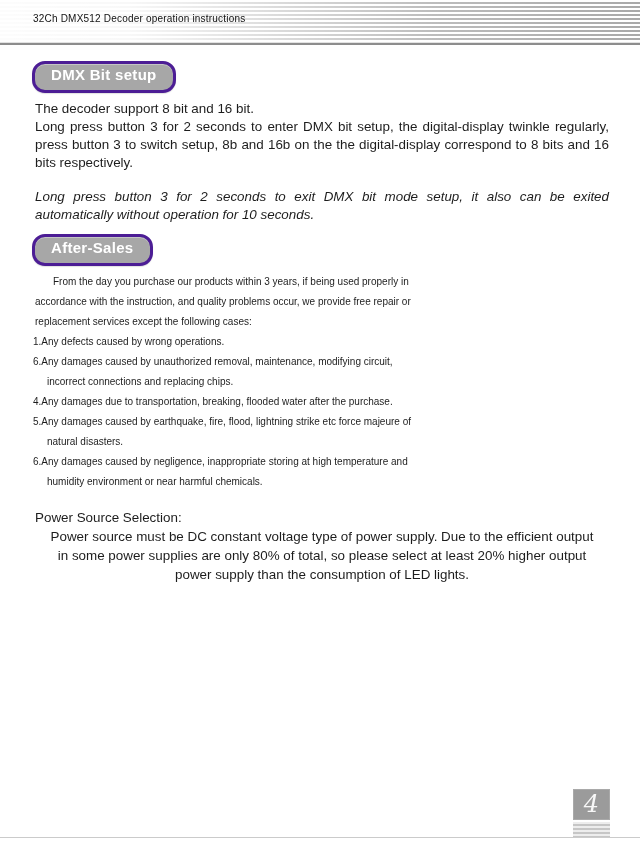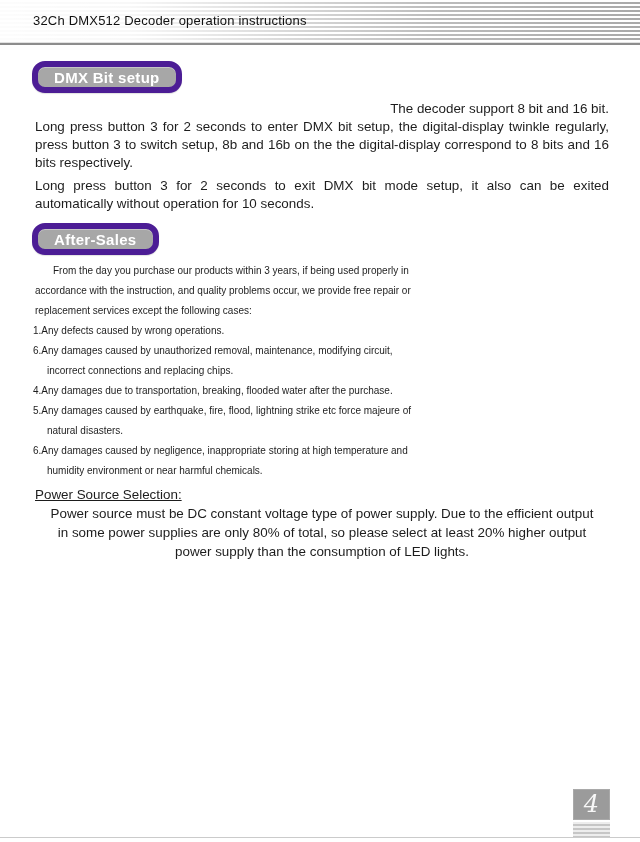--- a/index.html
+++ b/index.html
@@ -29,68 +29,68 @@
       rgba(255,255,255,0.6) 42%,
       rgba(255,255,255,0.22) 68%,
       rgba(255,255,255,0) 100%);
   }
   .header-rule {
     position:absolute; left:0; right:0; bottom:0; height:3px;
     background:linear-gradient(to bottom, #e2e2e2 0 1px, #8d8d8d 1px 3px);
   }
   .header-title {
     position:absolute; left:33px; top:13px;
-    font-size:13px; color:#111111; letter-spacing:0.2px;
+    font-size:10px; color:#111111; letter-spacing:0.2px;
     white-space:nowrap;
   }
 
   
   .content { padding:0 31px 0 35px; }
 
   .pill {
     display:inline-block;
     margin-left:-3px;
     height:32px; line-height:22px;
     padding:0 16px;
     background:#a7a7a7;
-    border:6px solid #4c1d95;
+    border:3px solid #4c1d95;
     border-radius:13px;
     box-shadow:inset 0 1px 0 rgba(255,255,255,0.35), 0 1px 1px rgba(0,0,0,0.12);
     color:#ffffff;
     font-weight:bold;
     font-size:15px;
     letter-spacing:0.3px;
     white-space:nowrap;
   }
   .pill-row { line-height:0; }
   .pill-1 { margin-top:16px; }
   .pill-2 { margin-top:10px; }
   .pill-3 { margin-top:14px; }
 
   .body { color:#1d1d1d; }
-  .dmx  { font-size:13.4px; line-height:18px;text-align:right; }
+  .dmx  { font-size:13.4px; line-height:18px; }
   .kr   { font-size:13.4px; line-height:19px; }
   .as   { font-size:10px;   line-height:20px; }
 
   .p-first { margin-top:7px; }
   .justify { text-align:justify; }
-  .gap     { margin-top:5px; }
+  .gap     { margin-top:16px;font-style:italic; }
 
   .intro {
     margin-top:6px;
     white-space:pre-line;
     text-indent:18px;
   }
   .item {
     white-space:pre-line;
     padding-left:14px;
     text-indent:-14px;
     margin-left:-2px;
   }
-  .subtitle  { margin-top:4px;text-decoration:underline; }
+  .subtitle  { margin-top:16px; }
   .multiline { white-space:pre-line;text-align:center; }
 
   
   .footer-line {
     position:absolute; left:0; right:0; top:837px; height:1px;
     background:#cbcbcb;
   }
   .page-num-box {
     position:absolute; left:573px; top:789px;
     width:37px; height:31px;

